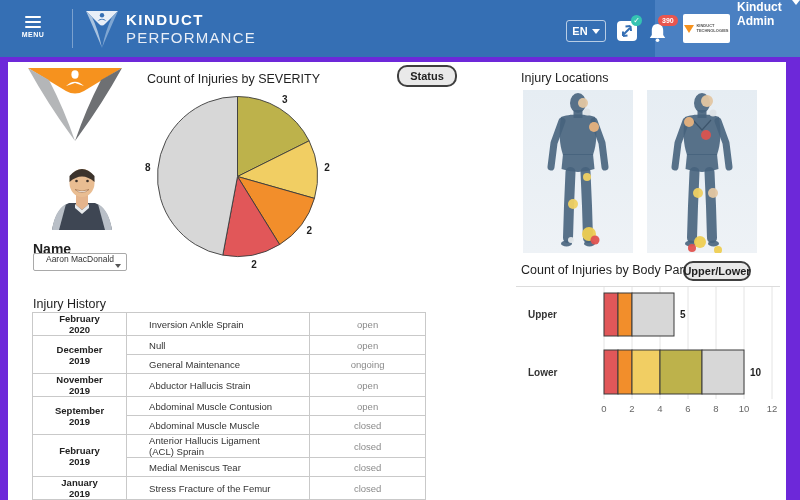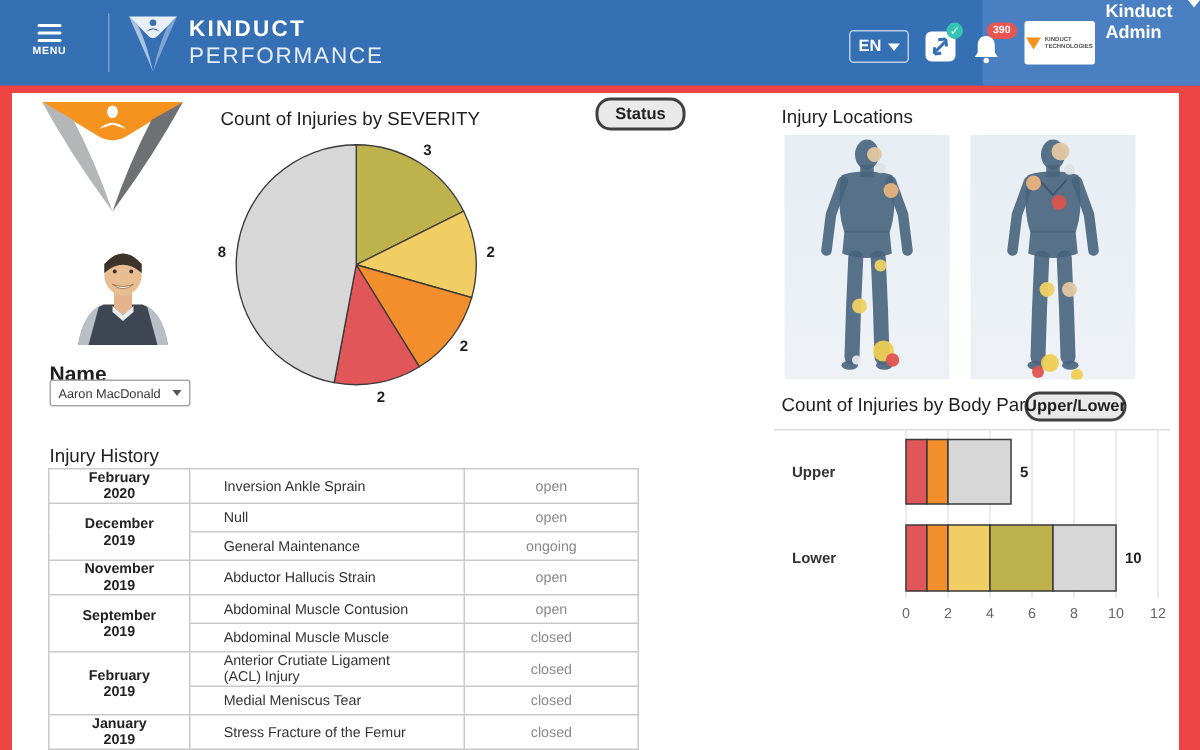--- a/index.html
+++ b/index.html
@@ -1,18 +1,18 @@
 <!DOCTYPE html>
 <html><head>
 <meta charset="utf-8">
 <style>
   * { margin:0; padding:0; box-sizing:border-box; }
   html,body { width:800px; height:500px; }
   body { font-family:"Liberation Sans", sans-serif; overflow:hidden; }
-  #app { position:relative; width:800px; height:500px; background:#ef4444; overflow:hidden; }
+  #app { position:relative; width:800px; height:500px; background:#6d28d9; overflow:hidden; }
 
   
   #header { position:absolute; left:0; top:0; width:800px; height:57px; background:#356fb4; }
   #user-area-bg { position:absolute; left:655px; top:0; width:145px; height:57px; background:#4a80c2; }
   #menu-btn { position:absolute; left:16px; top:13px; width:34px; height:32px; cursor:pointer; text-align:center; }
   #menu-btn .bar { width:16px; height:2.5px; background:#fff; margin:2.5px auto; border-radius:1px; }
   #menu-btn .menu-label { color:#fff; font-size:7px; font-weight:bold; letter-spacing:.5px; margin-top:3px; }
   #header-divider { position:absolute; left:72px; top:9px; width:1px; height:39px; background:rgba(255,255,255,.35); }
   #brand-logo { position:absolute; left:84px; top:9px; }
   #brand-text { position:absolute; left:126px; top:11px; color:#fff; }
@@ -39,21 +39,21 @@
 
   .section-title { position:absolute; font-size:12.5px; font-weight:normal; color:#1f1f1f; }
   .tb-button { position:absolute; background:#e9e9e9; border:2px solid #3f3f3f; border-radius:10px;
                font-size:11px; font-weight:bold; color:#1f1f1f; display:flex; align-items:center; justify-content:center; cursor:pointer; }
 
   
   #main-logo { position:absolute; left:12px; top:2px; }
   #photo { position:absolute; left:34px; top:96px; width:80px; height:72px; background:#fff; }
   #name-label { position:absolute; left:25px; top:179px; font-size:14px; font-weight:bold; color:#1f1f1f;text-align:right; }
   #name-select { position:absolute; left:25px; top:191px; width:94px; height:18px; background:#fff; border:1px solid #a9a9a9;
-                 border-radius:2px; font-size:8.5px; color:#333; display:flex; align-items:center; padding:0 5px; cursor:pointer; }
+                 border-radius:2px; font-size:8.5px; color:#333; display:flex; align-items:center; padding:0 5px; cursor:pointer;flex-direction:column; }
   #name-select .sel-caret { margin-left:auto; width:0; height:0; border-left:3.5px solid transparent; border-right:3.5px solid transparent; border-top:4.5px solid #555; }
 
   
   #pie-title { left:139px; top:10px; }
   #pie-svg { position:absolute; left:127px; top:12px; }
   #legend { position:absolute; left:325px; top:4px; }
   .legend-row { display:flex; align-items:center; gap:6px; height:15.5px; cursor:pointer; }
   .legend-swatch { width:11px; height:11px; border:1px solid #8a8a8a; }
   .legend-label { font-size:9.5px; color:#333; }
   #status-btn { left:389px; top:3px; width:60px; height:22px; }
@@ -308,21 +308,21 @@
             <td class="c-date" rowspan="2">September 2019</td>
             <td class="c-injury">Abdominal Muscle Contusion</td>
             <td class="c-status">open</td>
           </tr>
           <tr>
             <td class="c-injury">Abdominal Muscle Muscle</td>
             <td class="c-status">closed</td>
           </tr>
           <tr>
             <td class="c-date" rowspan="2">February 2019</td>
-            <td class="c-injury">Anterior Crutiate Ligament (ACL) Injury</td>
+            <td class="c-injury">Anterior Hallucis Ligament (ACL) Sprain</td>
             <td class="c-status">closed</td>
           </tr>
           <tr>
             <td class="c-injury">Medial Meniscus Tear</td>
             <td class="c-status">closed</td>
           </tr>
           <tr>
             <td class="c-date" rowspan="1">January 2019</td>
             <td class="c-injury">Stress Fracture of the Femur</td>
             <td class="c-status">closed</td>

